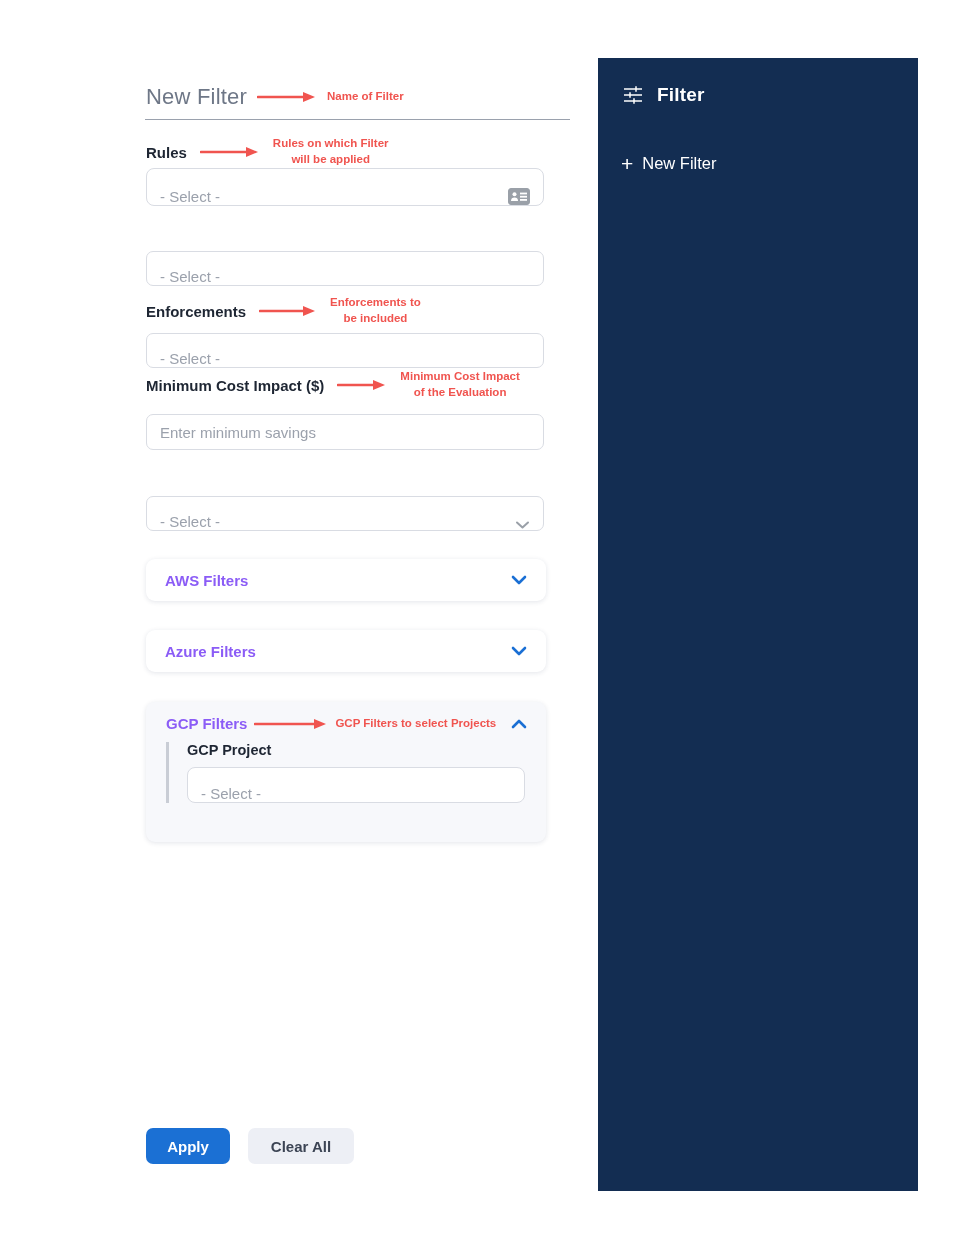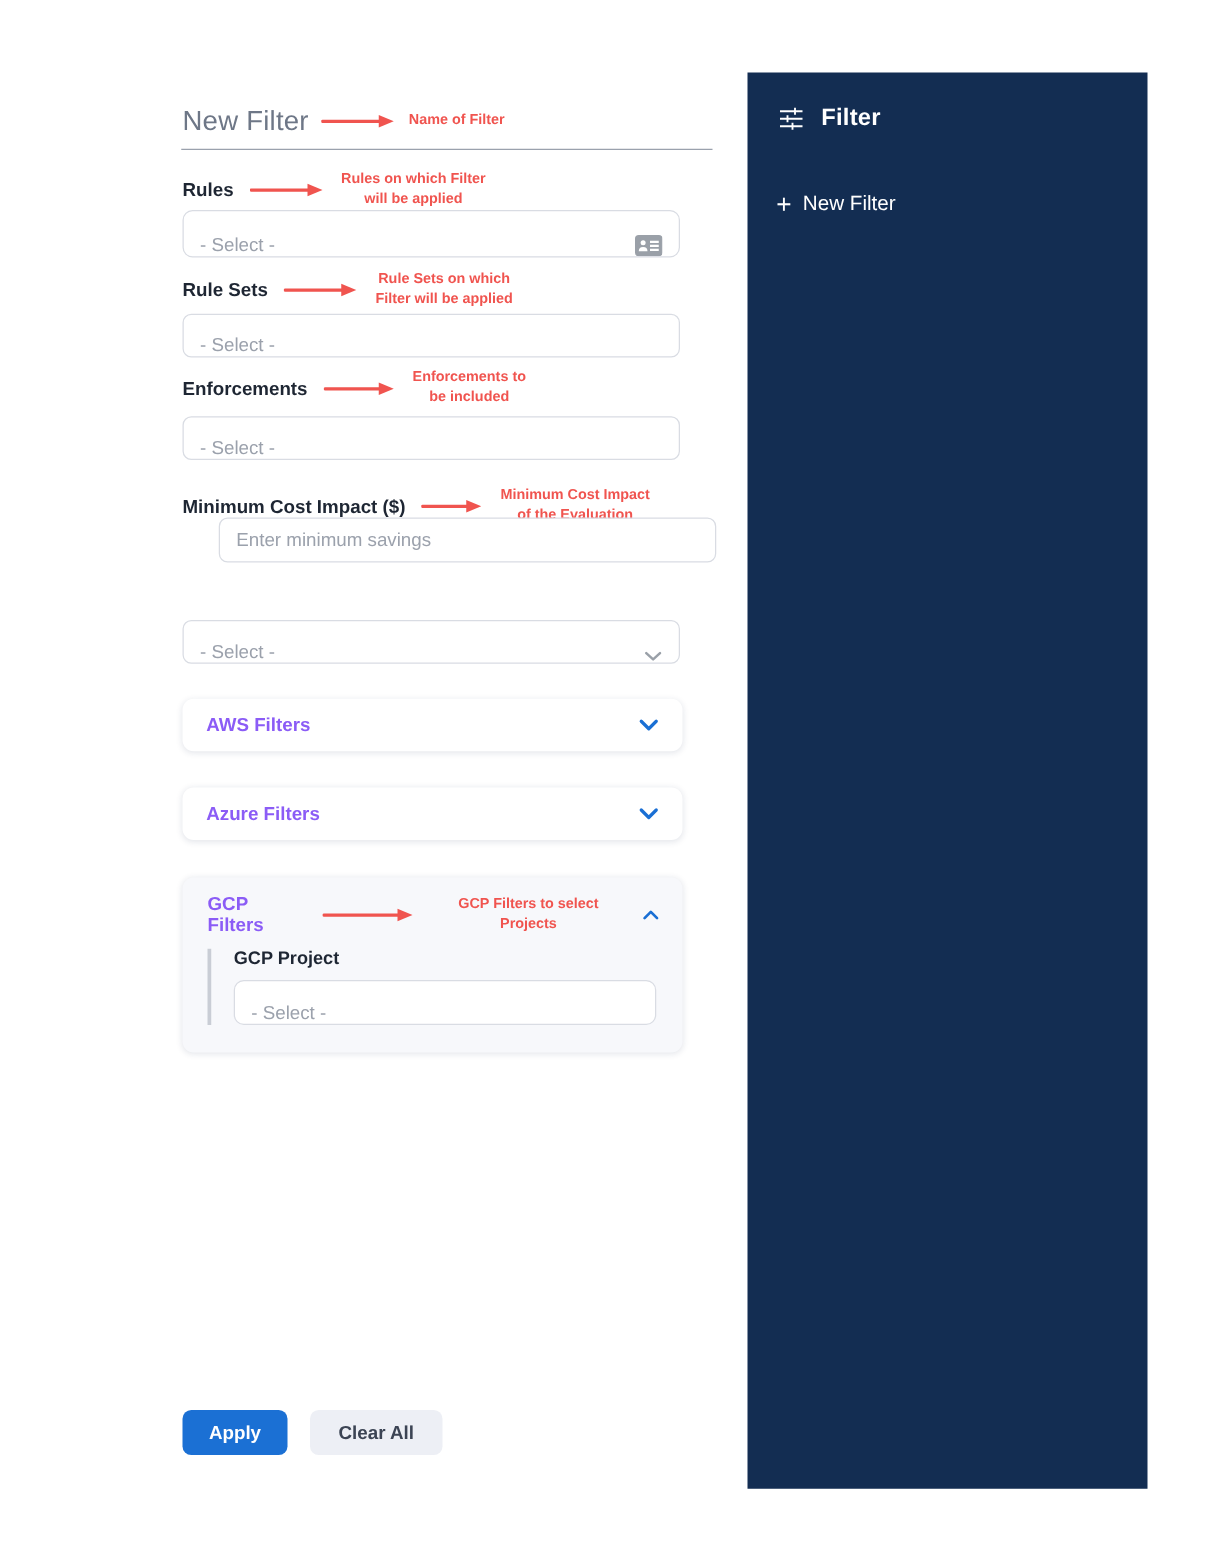--- a/index.html
+++ b/index.html
@@ -10,47 +10,47 @@
   
   .title-row{position:absolute;left:146px;top:84px;display:flex;align-items:center;gap:10px;}
   .page-title{margin:0;font-size:22px;font-weight:400;color:#6e7787;letter-spacing:.2px;}
   .divider{position:absolute;left:145px;top:119px;width:425px;height:1px;background:#9aa1ad;}
   
   .ann{color:#f0544f;font-weight:bold;font-size:11.5px;line-height:1.35;white-space:pre-line;text-align:center;}
   .arrow{flex:none;display:block;}
   
   .label-row{position:absolute;left:146px;display:flex;align-items:center;gap:13px;height:32px;}
   .f-label{font-size:15px;font-weight:bold;color:#1e2633;}
-  .lr1{top:136px}.lr2{top:216px}.lr3{top:295px}.lr4{top:389px}.lr5{top:462px}
+  .lr1{top:136px}.lr2{top:216px}.lr3{top:295px}.lr4{top:369px}.lr5{top:462px}
   
   .select-box{
     position:absolute;left:146px;width:398px;height:35px;background:#fff;
     border:1px solid #d9dce3;border-radius:7px;display:flex;align-items:flex-end;
     padding:0 13px;box-sizing:border-box;justify-content:space-between;cursor:pointer;
   }
   .select-value{font-size:15px;color:#9ba1ac;}
   .sel1{top:168px;height:38px;border-radius:8px;}
   .sel2{top:251px}.sel3{top:333px}.sel5{top:496px}
   .text-input{
     position:absolute;left:146px;top:414px;width:398px;height:36px;background:#fff;
     border:1px solid #d9dce3;border-radius:7px;padding:0 13px;box-sizing:border-box;
-    font-size:15px;color:#3a4150;font-family:"Liberation Sans",sans-serif;outline:none;margin-left:29px;
+    font-size:15px;color:#3a4150;font-family:"Liberation Sans",sans-serif;outline:none;
   }
   .text-input::placeholder{color:#9ba1ac;}
   
   .card{
     position:absolute;left:146px;width:400px;background:#ffffff;border-radius:9px;
     box-shadow:0 1px 5px rgba(25,39,80,0.12);box-sizing:border-box;
   }
   .card-collapsed{height:42px;display:flex;align-items:center;justify-content:space-between;
     padding:0 19px;cursor:pointer;}
   .card-label{font-size:15px;font-weight:bold;color:#8b5cf6;}
   .card-aws{top:559px}.card-azure{top:630px}
   .gcp-card{top:702px;height:140px;background:#f7f8fb;padding:13px 19px 0 20px;}
-  .gcp-header{display:flex;align-items:center;gap:24px;cursor:pointer;}
+  .gcp-header{display:flex;align-items:center;gap:7px;cursor:pointer;}
   .gcp-header .chev-right{margin-left:auto;}
   .gcp-inner{margin-top:10px;border-left:3px solid #c9cdd5;padding-left:18px;}
   .inner-label{font-size:14.5px;font-weight:bold;color:#1e2633;margin:3px 0 9px;}
   .inner-select{position:static;width:338px;height:36px;border-radius:8px;}
   
   .btn{position:absolute;top:1128px;height:36px;border:none;border-radius:7px;
     font-family:"Liberation Sans",sans-serif;font-size:15px;font-weight:bold;cursor:pointer;}
   .btn-apply{left:146px;width:84px;background:#1b70d4;color:#ffffff;}
   .btn-clear{left:248px;width:106px;background:#edeff5;color:#3c4454;}
   
@@ -91,29 +91,20 @@
     <svg width="22" height="17" viewBox="0 0 22 17">
       <rect x="0.5" y="0.5" width="21" height="16" rx="2.5" fill="#9aa0a8" stroke="#9aa0a8"></rect>
       <circle cx="6.5" cy="6.2" r="2" fill="#ffffff"></circle>
       <path d="M3 13 Q3 9.6 6.5 9.6 Q10 9.6 10 13 Z" fill="#ffffff"></path>
       <rect x="12" y="4.6" width="7" height="1.8" fill="#ffffff"></rect>
       <rect x="12" y="7.8" width="7" height="1.8" fill="#ffffff"></rect>
       <rect x="12" y="11" width="7" height="1.8" fill="#ffffff"></rect>
     </svg>
   </div>
 
-  <div class="label-row lr2">
-    <span class="f-label">Rule Sets</span>
-    <svg class="arrow" width="60" height="12" viewBox="0 0 60 12">
-      <line x1="1" y1="6" x2="48" y2="6" stroke="#f0544f" stroke-width="2.6" stroke-linecap="round"></line>
-      <path d="M46 1 L58 6 L46 11 Z" fill="#f0544f"></path>
-    </svg>
-    <span class="ann">Rule Sets on which
-Filter will be applied</span>
-  </div>
   <div class="select-box sel2">
     <span class="select-value">- Select -</span>
   </div>
 
   <div class="label-row lr3">
     <span class="f-label">Enforcements</span>
     <svg class="arrow" width="58" height="12" viewBox="0 0 58 12">
       <line x1="1" y1="6" x2="46" y2="6" stroke="#f0544f" stroke-width="2.6" stroke-linecap="round"></line>
       <path d="M44 1 L56 6 L44 11 Z" fill="#f0544f"></path>
     </svg>

